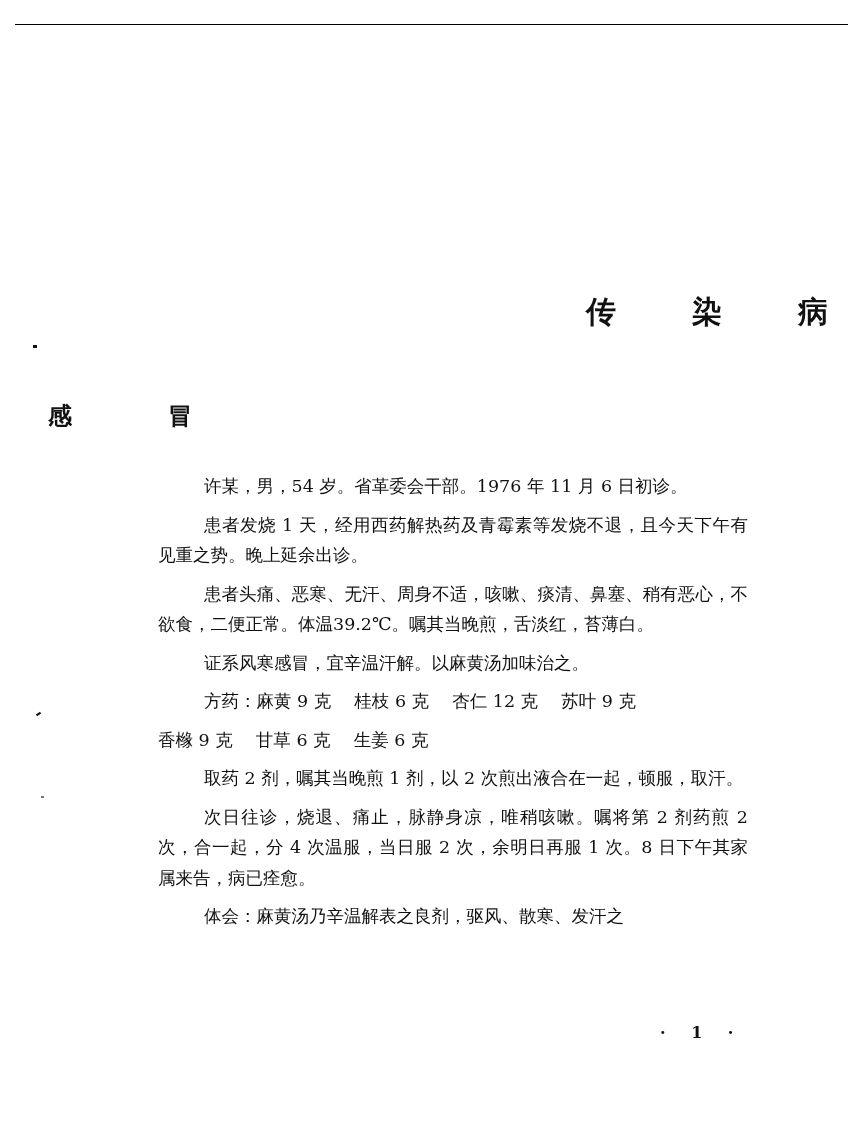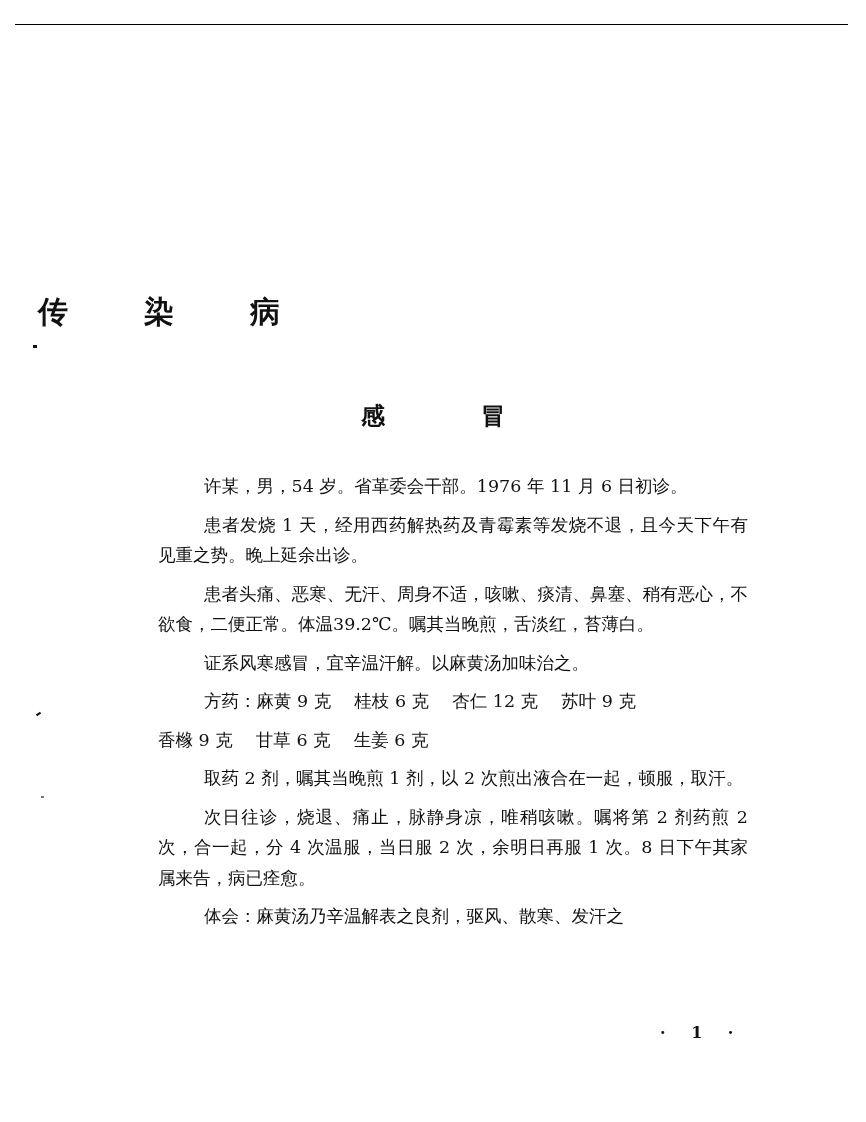--- a/index.html
+++ b/index.html
@@ -1,23 +1,23 @@
 <!DOCTYPE html>
 <html><head>
 <meta charset="utf-8">
 <style>
   html, body { margin: 0; padding: 0; background: #ffffff; }
   body { width: 866px; height: 1122px; position: relative; overflow: hidden;
          font-family: "DejaVu Serif", "Liberation Serif", serif; color: #111; }
   .rule { position: absolute; left: 15px; right: 358px; }
-  .chapter-title { position: absolute; top: 292px; left: 0; width: 866px; text-align: left;
+  .chapter-title { position: absolute; top: 292px; left: 0; width: 866px; text-align: right;
                    font-family: "DejaVu Sans", sans-serif; font-weight: bold; font-size: 30px;
                    letter-spacing: 0; }
   .chapter-title span { display: inline-block; margin: 0 38px; }
-  .section-title { position: absolute; top: 400px; left: 0; width: 866px; text-align: center;
+  .section-title { position: absolute; top: 400px; left: 0; width: 866px; 
                    font-family: Liberation Sans, sans-serif; font-weight: bold; font-size: 24px; }
   .section-title span { display: inline-block; margin: 0 48px; }
   .body { position: absolute; left: 150px; top: 463px; width: 606px; font-size: 17.5px;
           line-height: 30.5px; text-align: justify; text-align-last: left; }
   .body p { margin: 8px; text-indent: 46px; }
   .body p.noindent { text-indent: 0; }
   .page-num { position: absolute; top: 1023px; left: 660px; font-size: 16px; font-weight: bold;
               letter-spacing: 10px; }
   .mark { position: absolute; width: 4px; height: 4px; background: #111; }
   .mark.m1 { left: 33px; top: 345px; width: 4px; height: 3px; }

